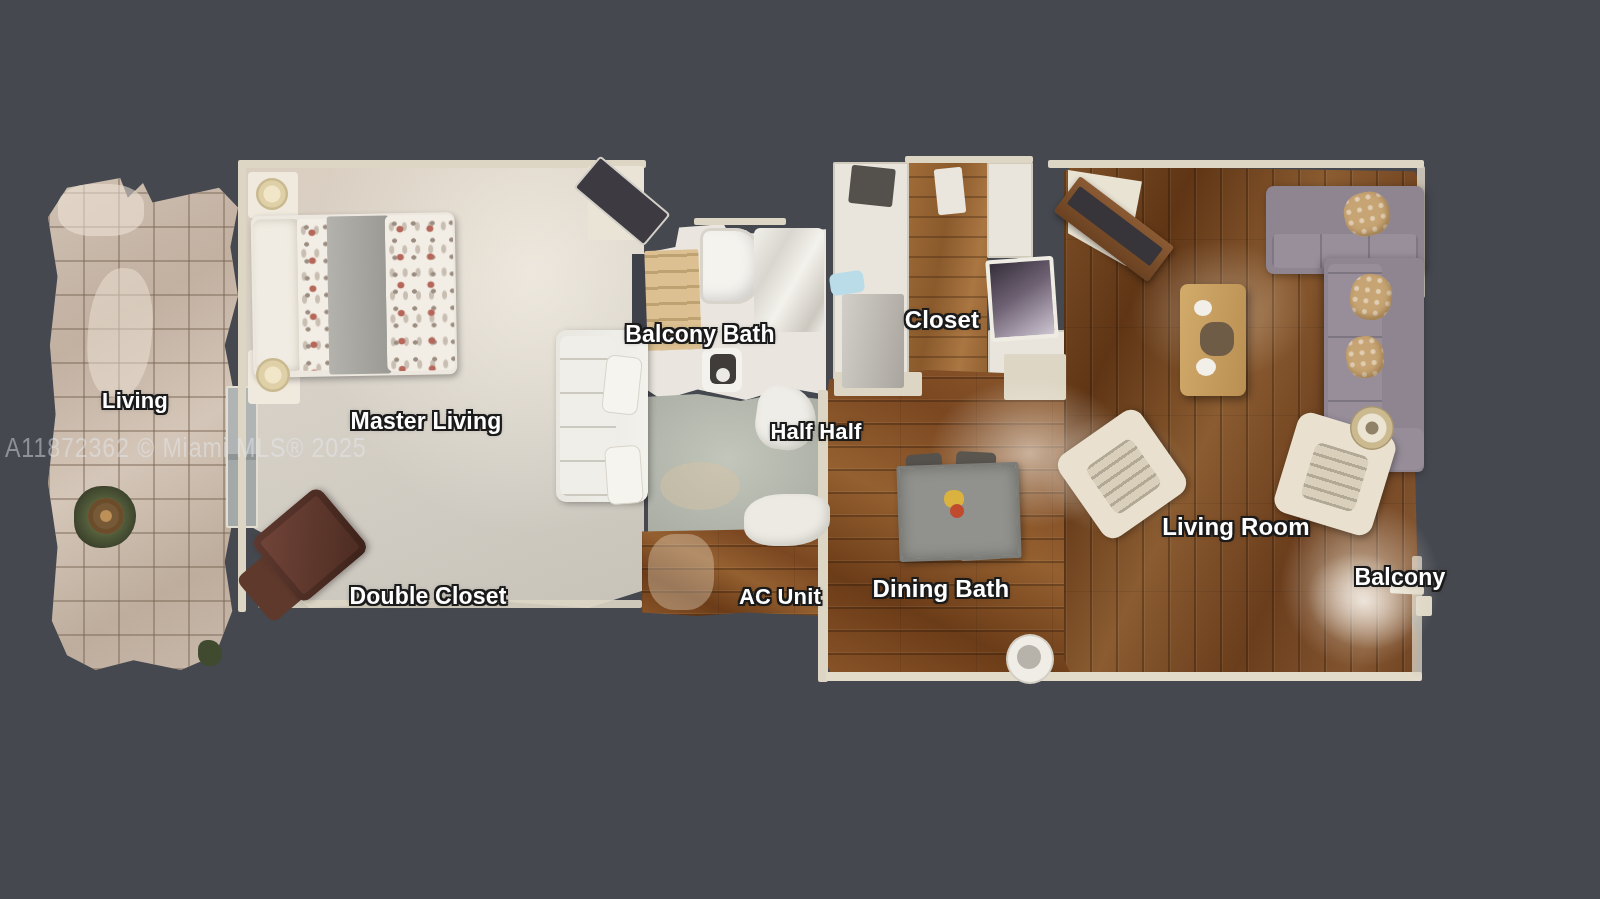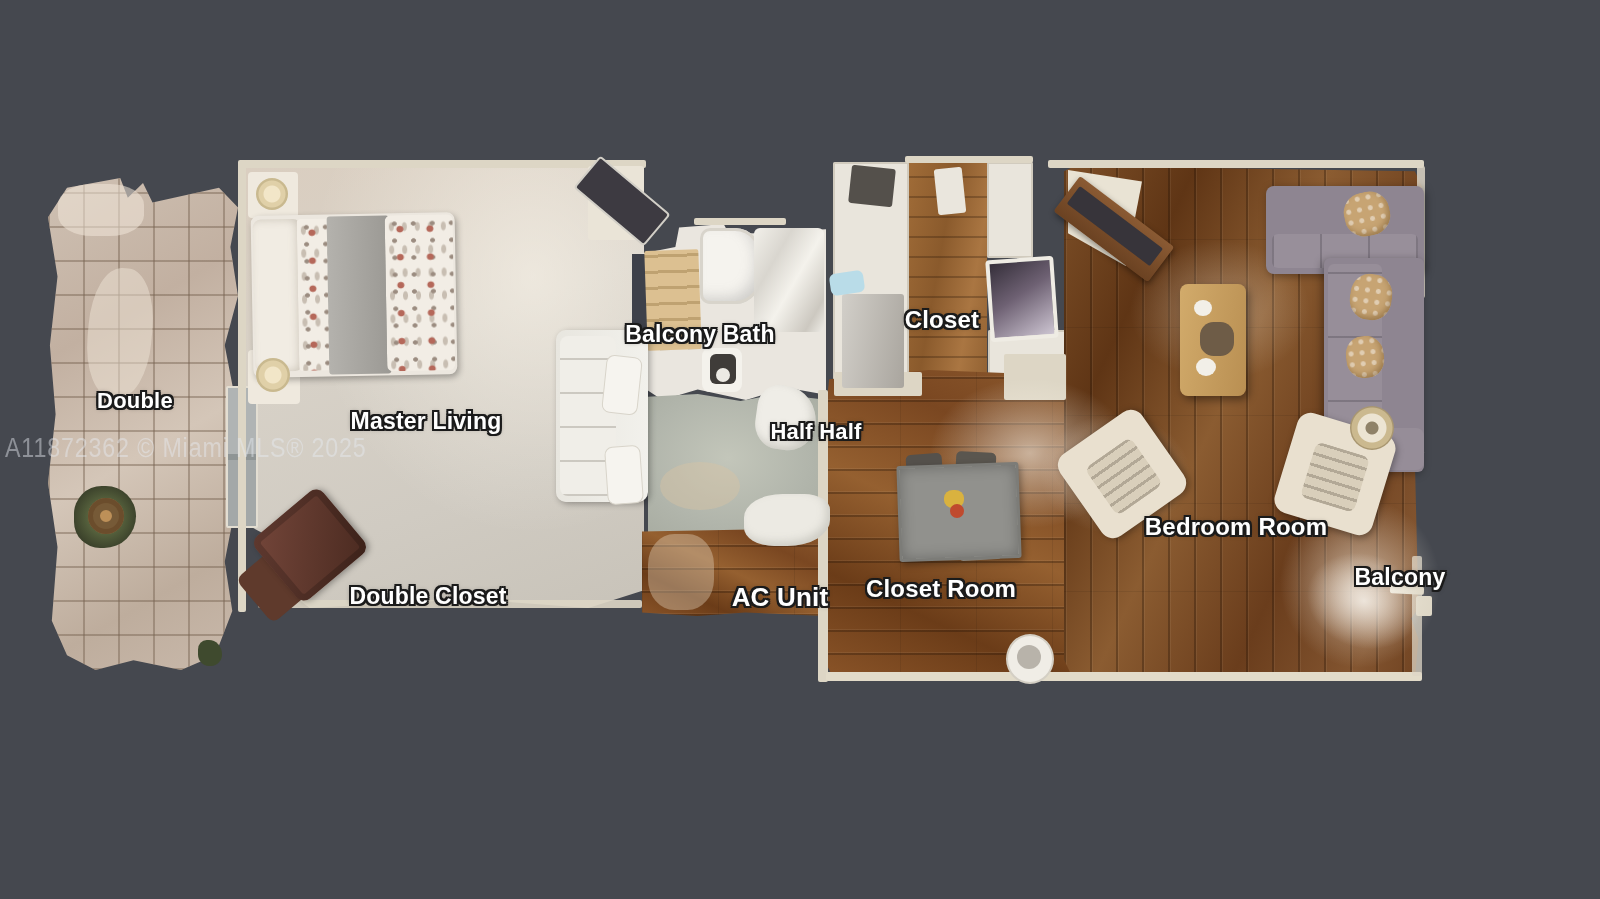--- a/index.html
+++ b/index.html
@@ -193,26 +193,26 @@
               background:radial-gradient(circle,#8f8268 0 6px,#ece4d2 7px 14px,#cbb98f 15px 20px,#a89670 21px);"></div>
   <div class="patch z3" style="left:1280px;top:498px;width:160px;height:170px;opacity:.95;"></div>
   <div class="abs z3" style="left:1306px;top:554px;width:116px;height:94px;transform:rotate(18deg);border-radius:50%;
               background:radial-gradient(closest-side,rgba(255,253,248,.75),rgba(255,253,248,0));"></div>
   <div class="wall z2" style="left:826px;top:672px;width:596px;height:9px;background:#e2dbc9;"></div>
   <div class="wall z2" style="left:1412px;top:556px;width:10px;height:120px;opacity:.75;"></div>
   <div class="wall z2" style="left:1416px;top:596px;width:16px;height:20px;"></div>
   <div class="wall z2" style="left:1390px;top:448px;width:34px;height:8px;transform:rotate(-4deg);"></div>
   <div class="wall z2" style="left:1390px;top:586px;width:34px;height:8px;transform:rotate(3deg);"></div>
 
-  <div class="rlabel" style="left:135px;top:401px;font-size:22px;">Double</div>
+  <div class="rlabel" style="left:135px;top:401px;font-size:22px;">Living</div>
   <div class="rlabel" style="left:426px;top:421px;font-size:23px;">Master Living</div>
   <div class="rlabel" style="left:700px;top:334px;font-size:23px;">Balcony Bath</div>
   <div class="rlabel" style="left:942px;top:320px;font-size:24px;">Closet</div>
   <div class="rlabel" style="left:816px;top:432px;font-size:22px;">Half Half</div>
   <div class="rlabel" style="left:428px;top:596px;font-size:23px;">Double Closet</div>
-  <div class="rlabel" style="left:780px;top:597px;font-size:26px;">AC Unit</div>
-  <div class="rlabel" style="left:941px;top:589px;font-size:24px;">Closet Room</div>
-  <div class="rlabel" style="left:1236px;top:527px;font-size:24px;">Bedroom Room</div>
+  <div class="rlabel" style="left:780px;top:597px;font-size:22px;">AC Unit</div>
+  <div class="rlabel" style="left:941px;top:589px;font-size:24px;">Dining Bath</div>
+  <div class="rlabel" style="left:1236px;top:527px;font-size:24px;">Living Room</div>
   <div class="rlabel" style="left:1400px;top:577px;font-size:23px;">Balcony</div>
 
   <div class="watermark">A11872362 © Miami MLS® 2025</div>
 
 </div>
 
 </body></html>

